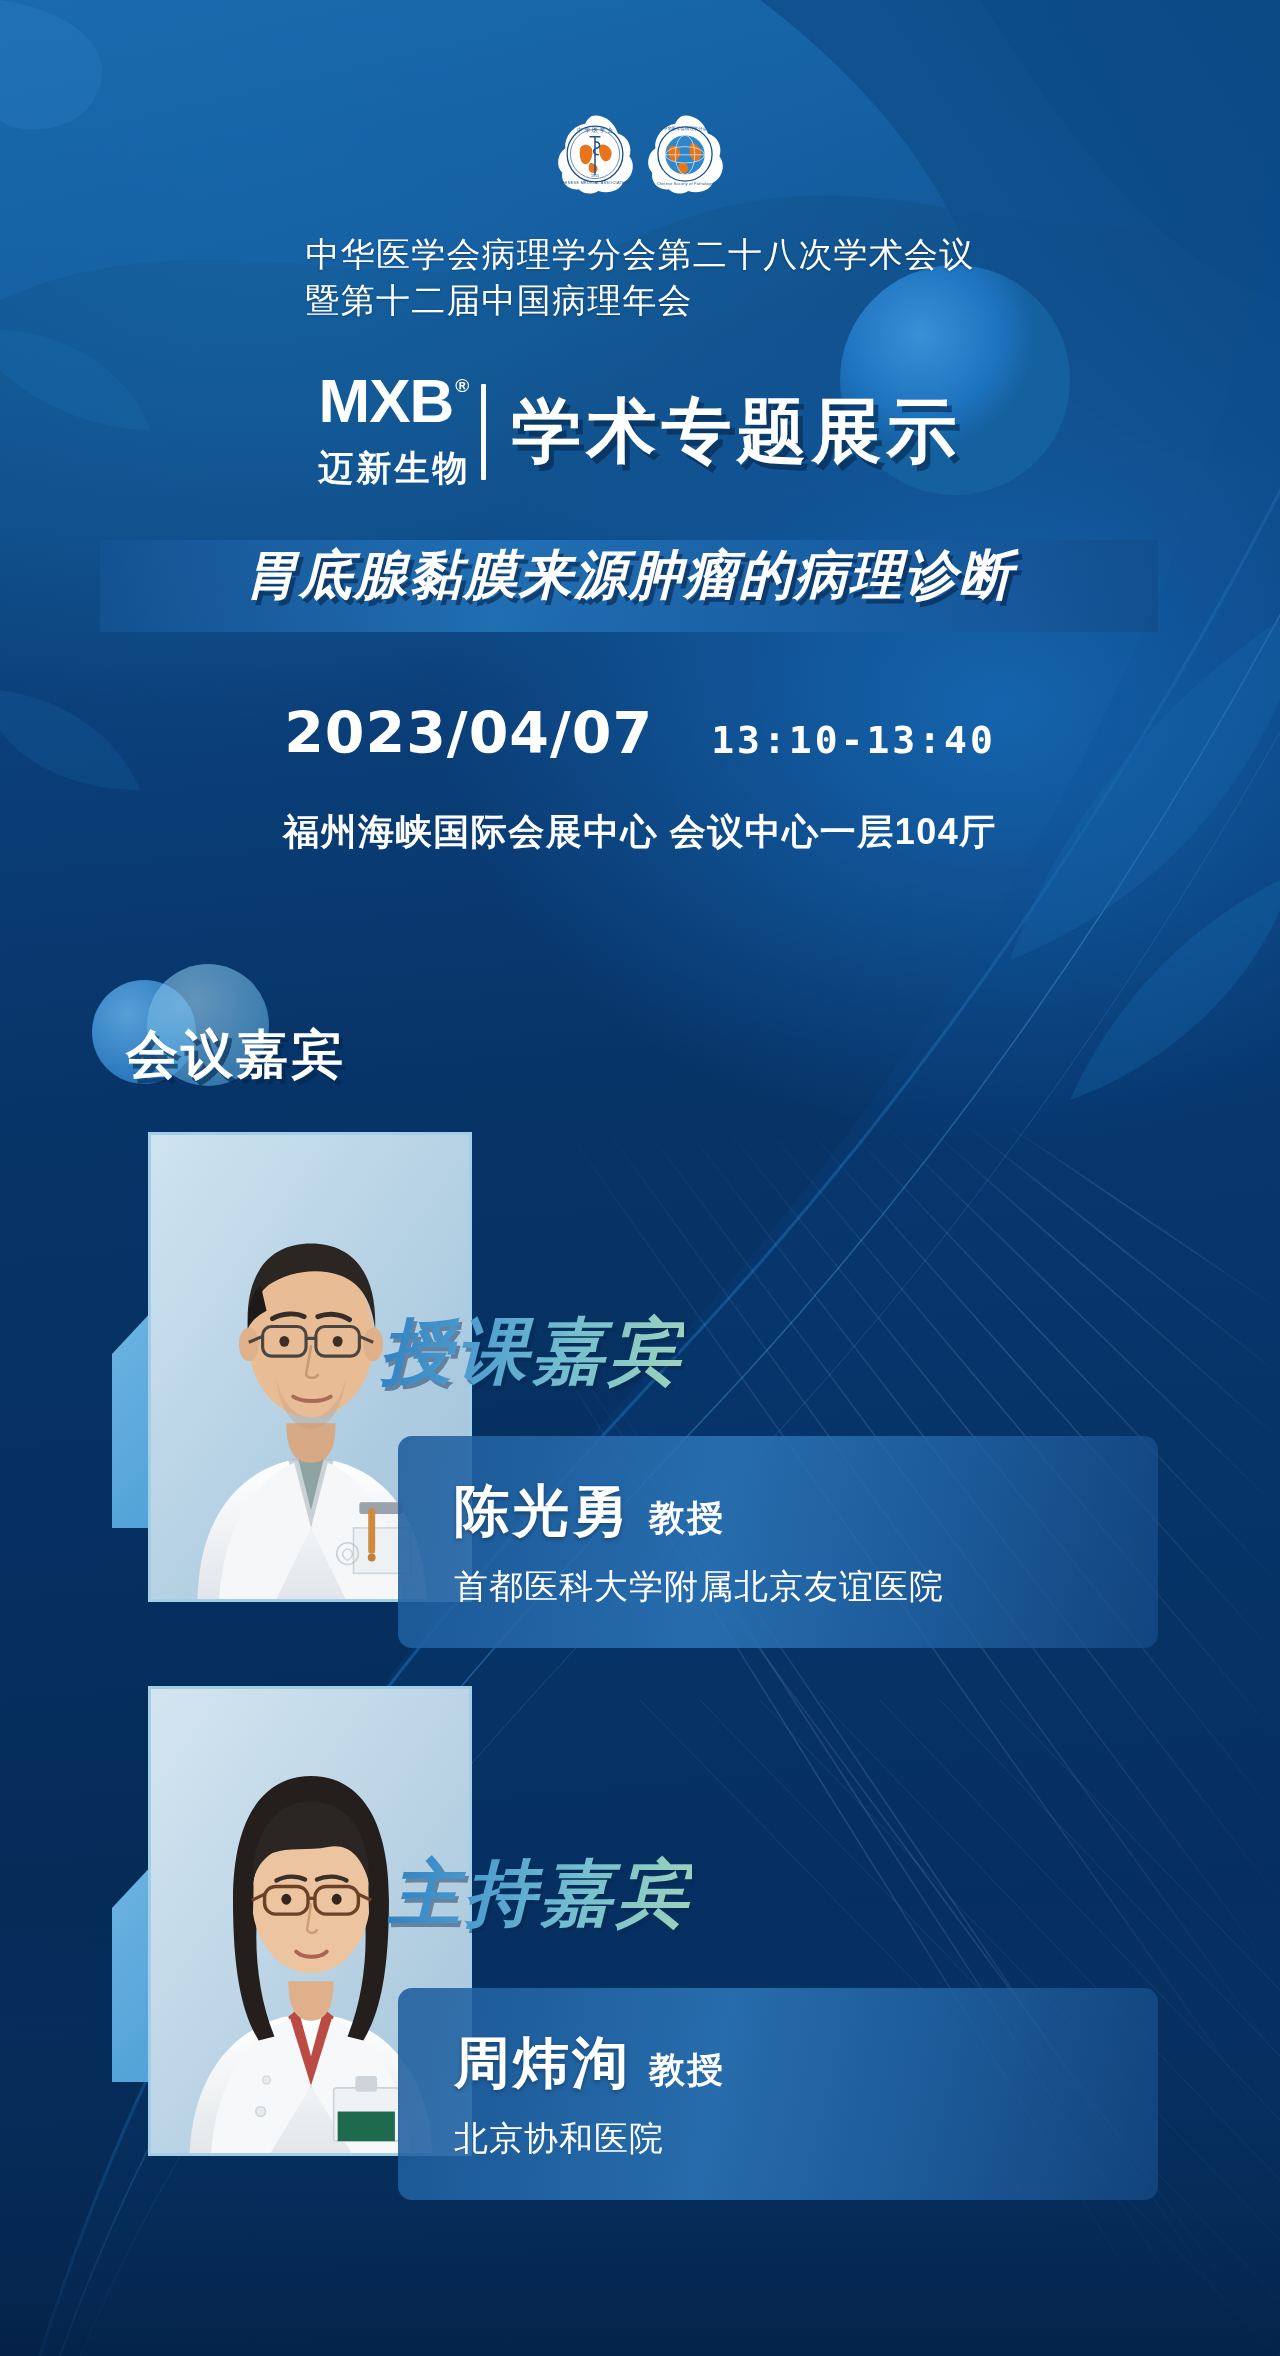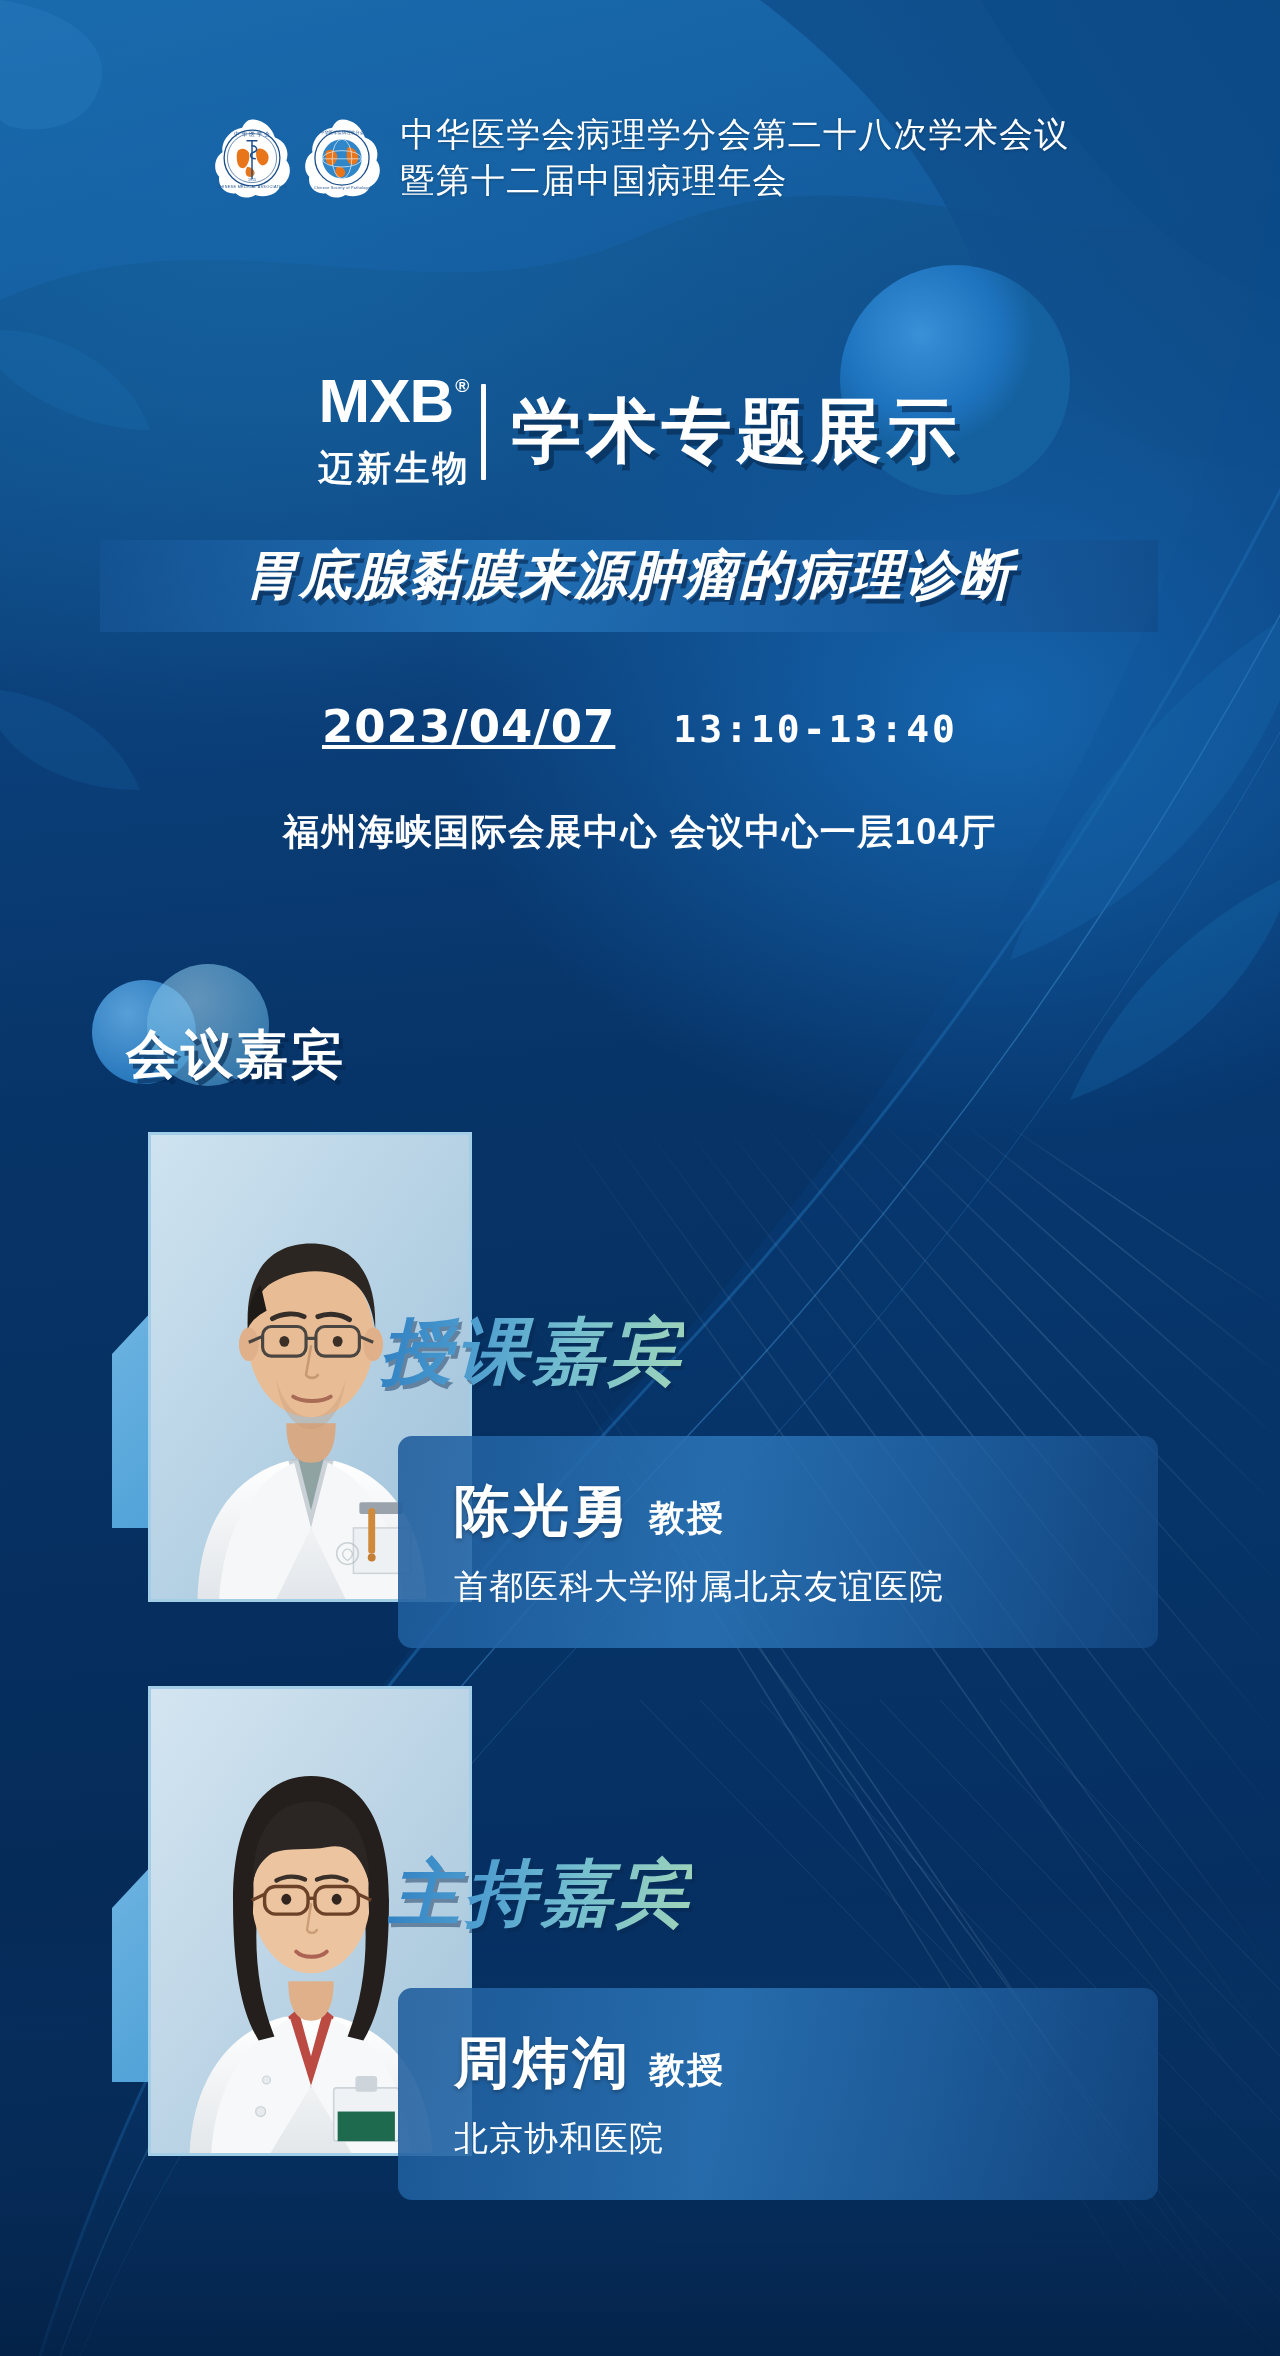--- a/index.html
+++ b/index.html
@@ -18,21 +18,21 @@
       radial-gradient(ellipse 1100px 900px at 20% 8%, #15619f 0%, rgba(21,97,159,0) 60%),
       linear-gradient(175deg,#15619f 0%,#11538f 14%,#0b3f79 30%,#073468 45%,#063061 62%,#052a57 80%,#04254c 100%);
     overflow:hidden;
   }
   .layer { position:absolute; inset:0; pointer-events:none; }
   svg.layer { width:1280px; height:2356px; display:block; }
 
   
   .header {
     position:absolute; left:0; top:112px; width:100%;
-    display:flex; align-items:center; justify-content:center; gap:18px;
+    display:flex; align-items:center; justify-content:center; gap:36px;flex-direction:column;
   }
   .logos { display:flex; gap:8px; align-items:center; }
   .logo-badge { width:82px; height:84px; position:relative; }
   .conf-title {
     color:#fff; font-size:34px; line-height:1.35; letter-spacing:1.2px;
     font-weight:400; text-shadow:0 1px 3px rgba(0,0,0,.25);
     white-space:nowrap;
   }
 
   
@@ -71,23 +71,22 @@
     font-family:"DejaVu Sans","Liberation Sans",sans-serif;
     white-space:nowrap;
   }
 
   
   .datetime {
     position:absolute; left:0; top:700px; width:100%;
     display:flex; align-items:baseline; justify-content:center; gap:58px;
   }
   .date-txt {
-    color:#fff; font-size:45px; font-weight:bold; letter-spacing:1px;
+    color:#fff; font-size:57px; font-weight:bold; letter-spacing:1px;
     font-family:"DejaVu Sans","Liberation Sans",sans-serif;
-    text-decoration:underline;
   }
   .time-txt {
     color:#fff; font-size:38px; letter-spacing:3px; font-weight:bold;
     font-family:"DejaVu Sans Mono","Liberation Mono",monospace;
   }
   .venue {
     position:absolute; left:0; top:808px; width:100%;
     text-align:center; color:#fff; font-size:36px; font-weight:bold;
     letter-spacing:1.5px;
   }

